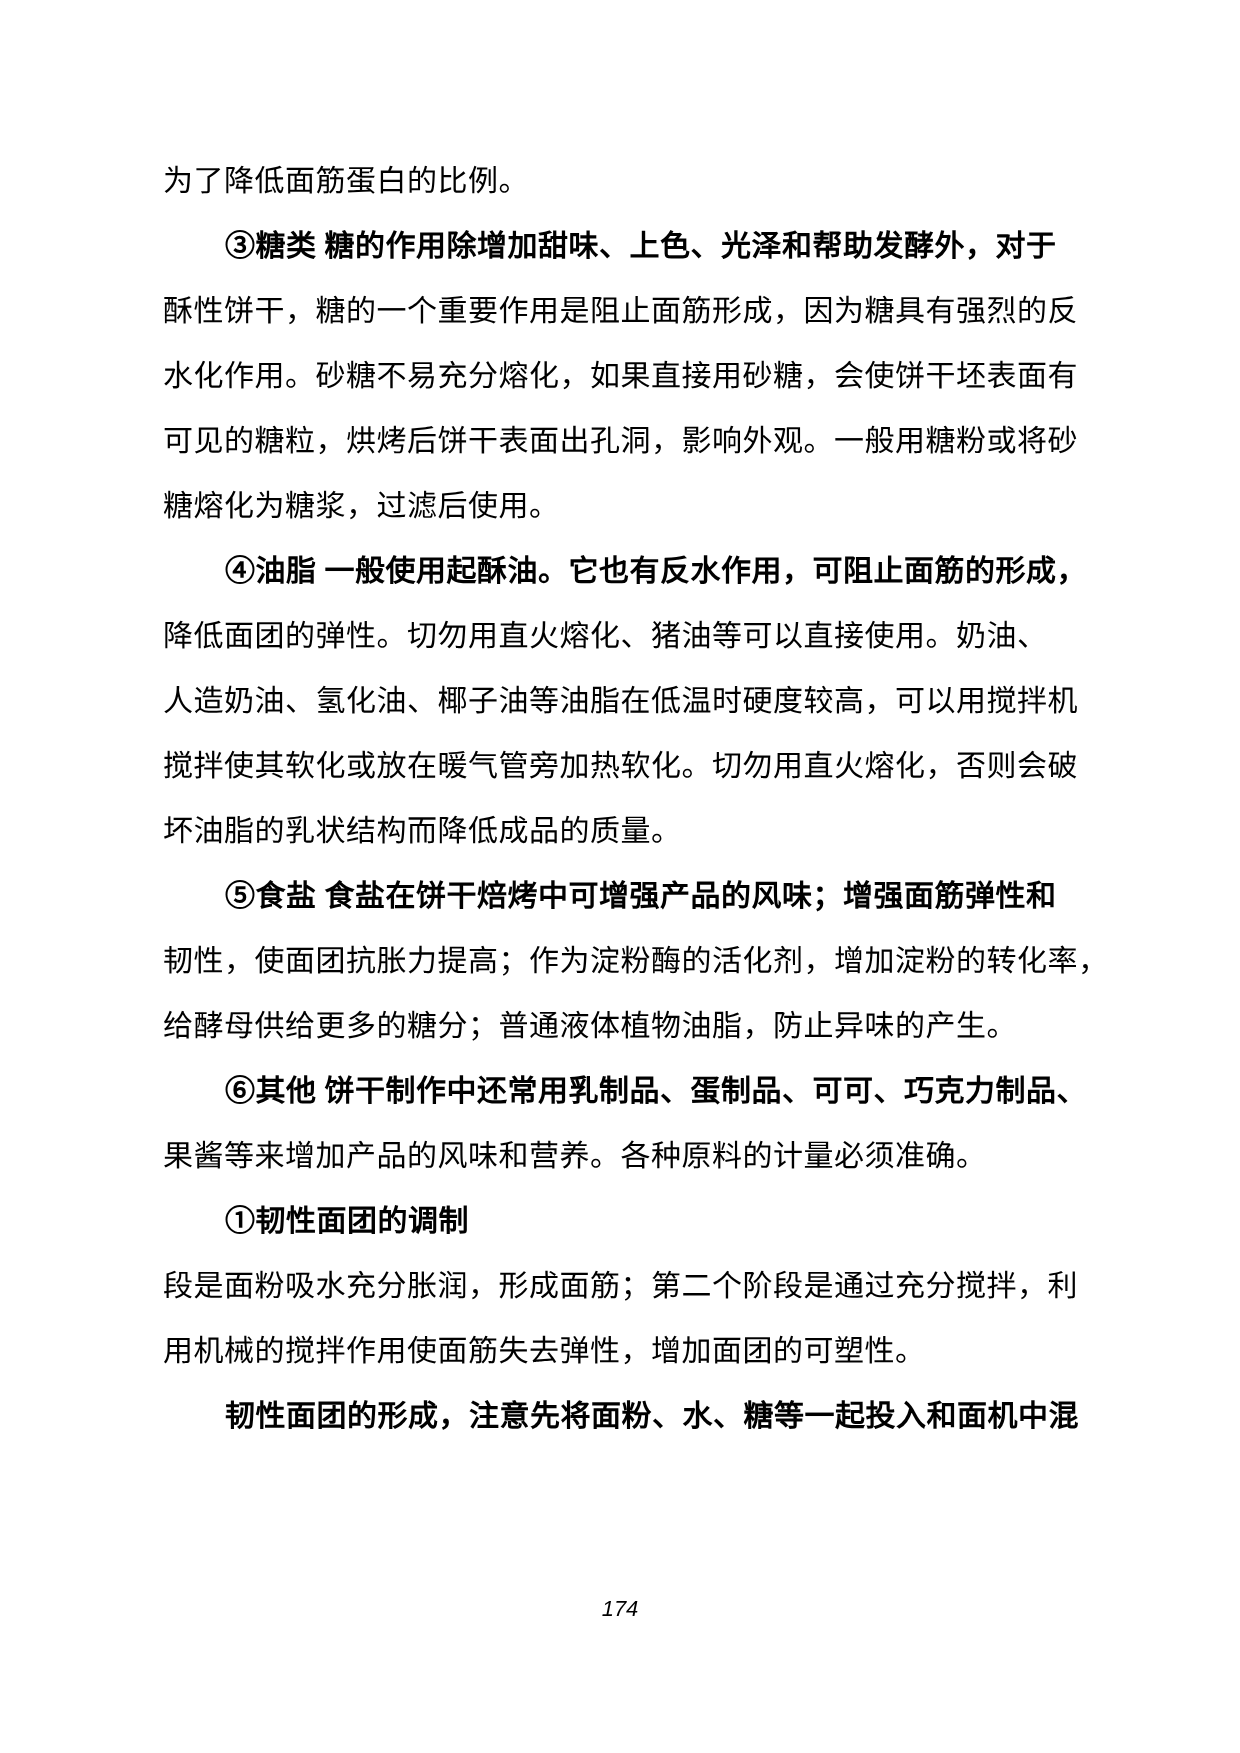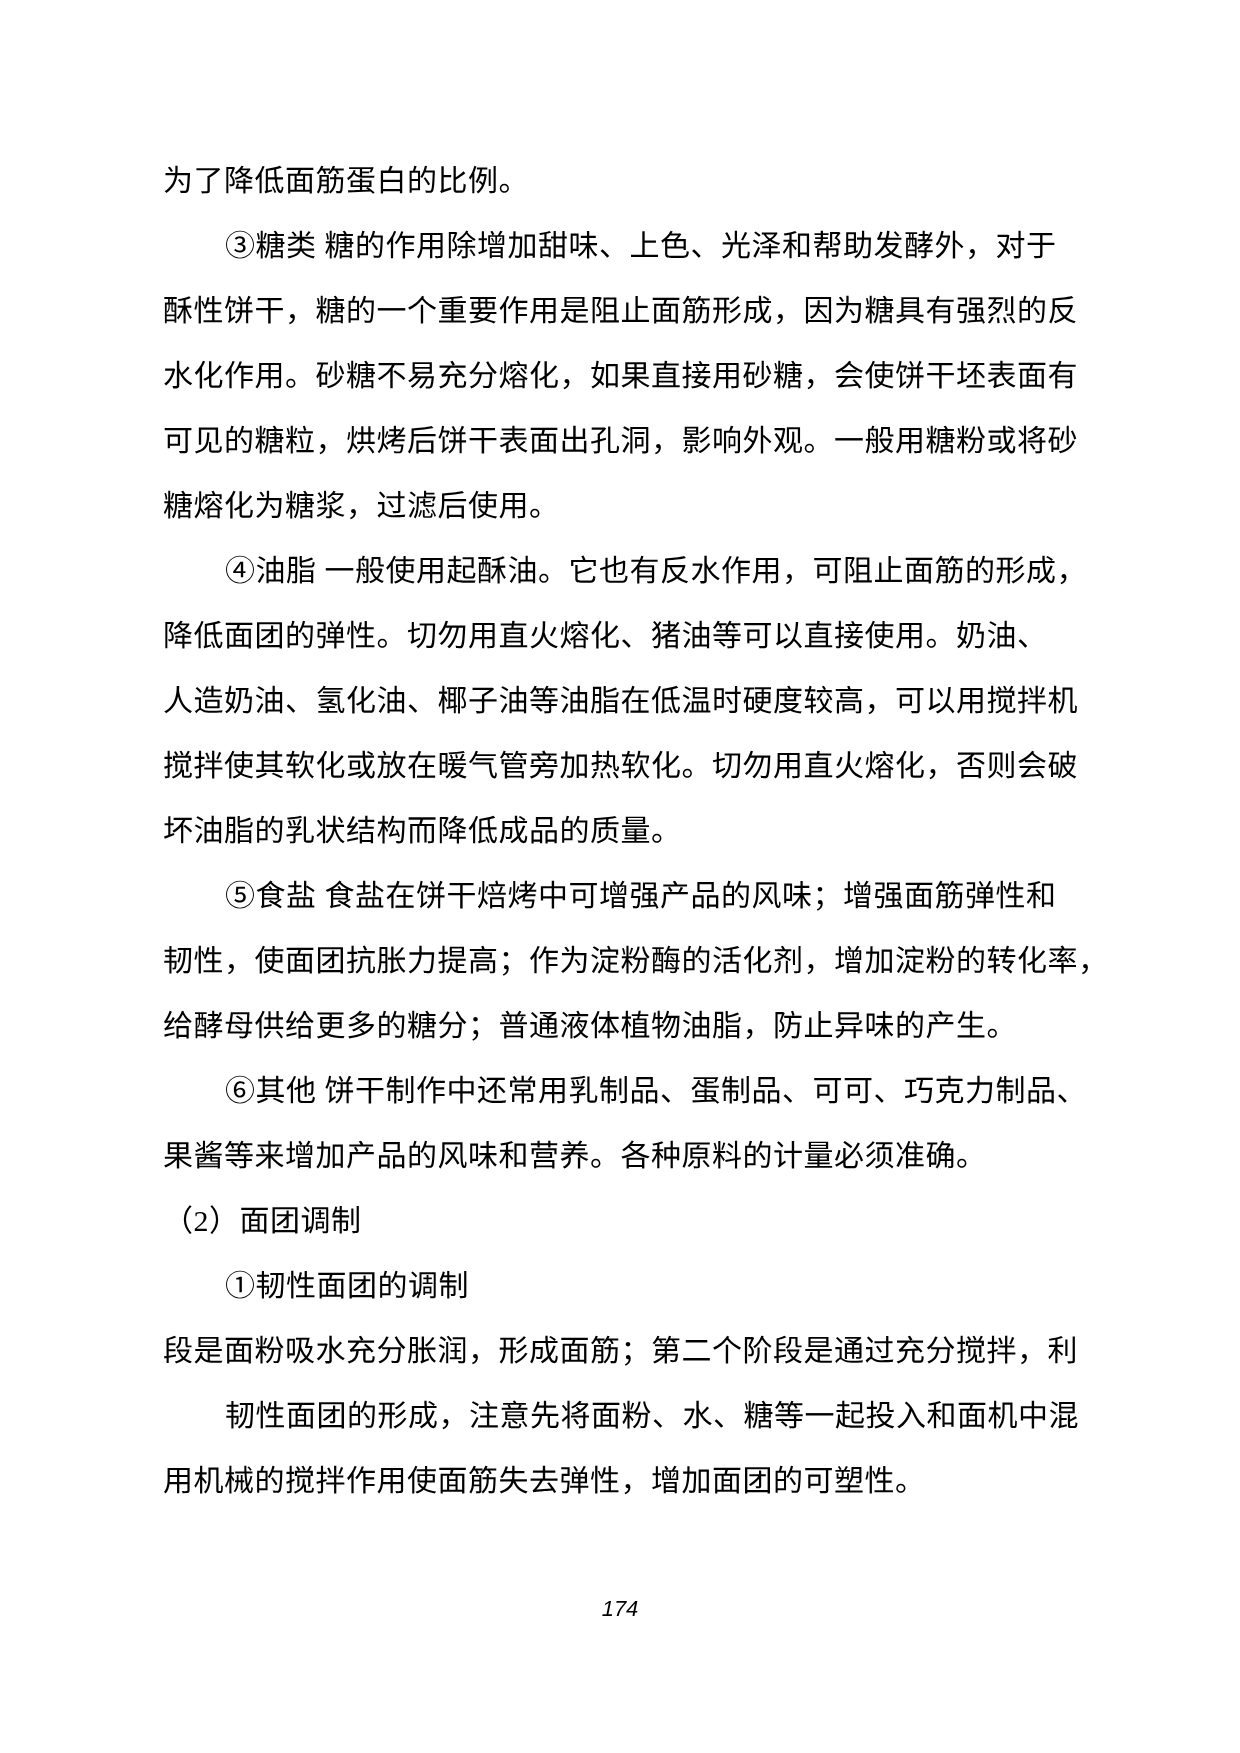--- a/index.html
+++ b/index.html
@@ -27,20 +27,21 @@
     font-family: "Liberation Serif", "DejaVu Serif", serif;
     font-size: 30px;
     line-height: 65px;
     height: 65px;
     letter-spacing: 0.5px;
     white-space: nowrap;
     color: #000000;
   }
   .indent {
     padding-left: 62px;
+    font-weight: bold;
   }
   .footer {
     position: absolute;
     left: 0;
     top: 1596px;
     width: 1240px;
     text-align: center;
   }
   .pagenum {
     font-family: "Liberation Sans", "DejaVu Sans", sans-serif;
@@ -69,27 +70,26 @@
     <p class="line">搅拌使其软化或放在暖气管旁加热软化。切勿用直火熔化，否则会破</p>
     <p class="line">坏油脂的乳状结构而降低成品的质量。</p>
 
     <p class="line indent">⑤食盐 食盐在饼干焙烤中可增强产品的风味；增强面筋弹性和</p>
     <p class="line">韧性，使面团抗胀力提高；作为淀粉酶的活化剂，增加淀粉的转化率，</p>
     <p class="line">给酵母供给更多的糖分；普通液体植物油脂，防止异味的产生。</p>
 
     <p class="line indent">⑥其他 饼干制作中还常用乳制品、蛋制品、可可、巧克力制品、</p>
     <p class="line">果酱等来增加产品的风味和营养。各种原料的计量必须准确。</p>
 
-    <p class="line">（2）面团调制</p>
 
     <p class="line indent">①韧性面团的调制</p>
 
     <p class="line">段是面粉吸水充分胀润，形成面筋；第二个阶段是通过充分搅拌，利</p>
+    <p class="line">用机械的搅拌作用使面筋失去弹性，增加面团的可塑性。</p>
+
     <p class="line indent">韧性面团的形成，注意先将面粉、水、糖等一起投入和面机中混</p>
-
-    <p class="line">用机械的搅拌作用使面筋失去弹性，增加面团的可塑性。</p>
 
   </div>
 
   <div class="footer">
     <span class="pagenum">174</span>
   </div>
 </div>
 
 </body></html>

